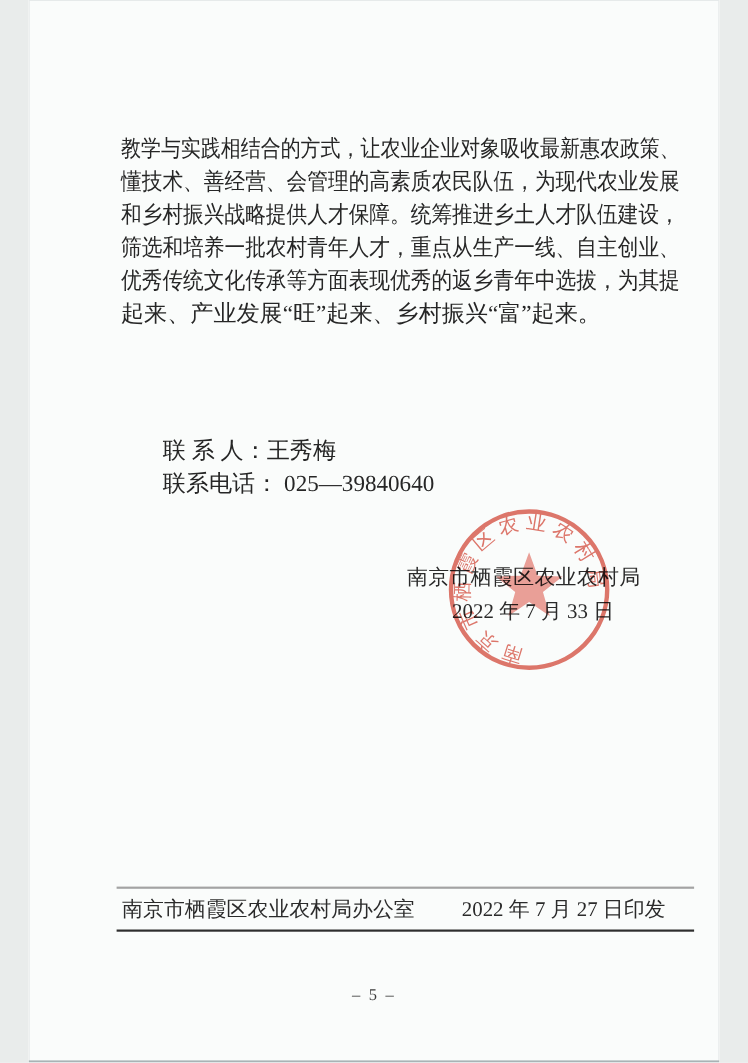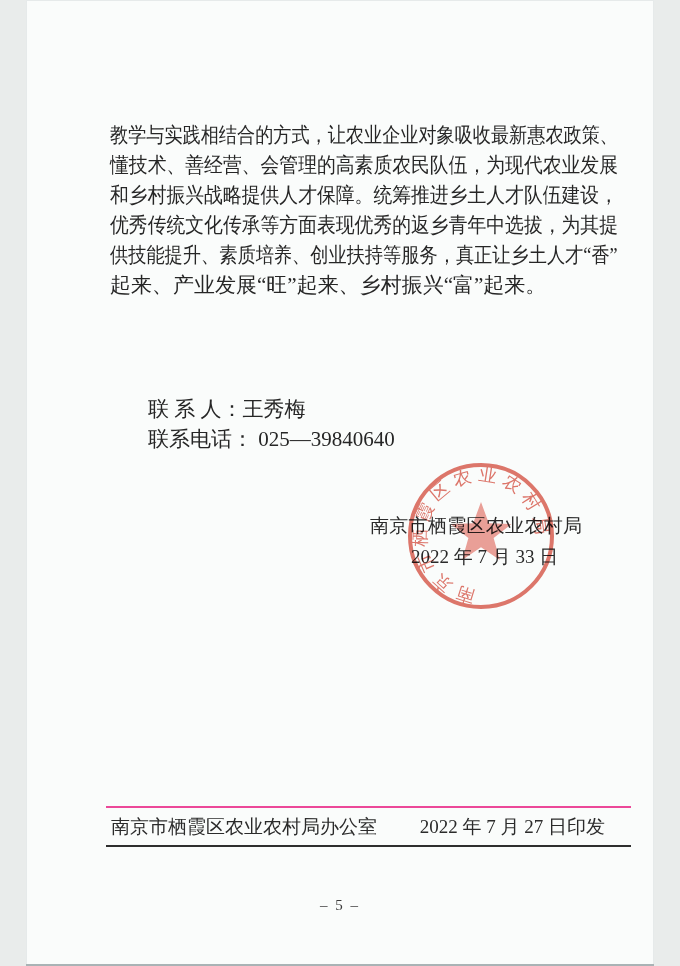--- a/index.html
+++ b/index.html
@@ -47,21 +47,21 @@
   }
   
   .seal{
     position:absolute;left:370px;top:451px;width:170px;height:170px;
     mix-blend-mode:multiply;opacity:.85;filter:blur(.3px);
     pointer-events:none;
   }
   
   .footer{
     position:absolute;left:80px;top:806px;width:525px;height:37px;
-    border-top:2px solid #ec4899;border-bottom:2px solid #2e2e2e;
+    border-top:2px solid #a3a3a3;border-bottom:2px solid #2e2e2e;
     display:flex;align-items:center;justify-content:space-between;
     box-sizing:content-box;
     padding:0;
   }
   .footer .office{margin-left:5px;font-size:19px;white-space:nowrap;color:#2b2b2b;}
   .footer .printdate{margin-right:26px;font-size:19px;white-space:nowrap;color:#2b2b2b;}
   
   .page-number{
     position:absolute;left:0;top:897px;width:100%;
     text-align:center;font-size:15px;letter-spacing:2px;color:#3a3a3a;
@@ -69,22 +69,22 @@
 </style>
 </head>
 <body>
 
 <div class="page">
 
   <div class="body-text">
     <div class="line"><span style="transform: scaleX(0.8639);">教学与实践相结合的方式，让农业企业对象吸收最新惠农政策、</span></div>
     <div class="line"><span style="transform: scaleX(0.8959);">懂技术、善经营、会管理的高素质农民队伍，为现代农业发展</span></div>
     <div class="line"><span style="transform: scaleX(0.8959);">和乡村振兴战略提供人才保障。统筹推进乡土人才队伍建设，</span></div>
+    <div class="line"><span style="transform: scaleX(0.8959);">筛选和培养一批农村青年人才，重点从生产一线、自主创业、</span></div>
     <div class="line"><span style="transform: scaleX(0.8959);">优秀传统文化传承等方面表现优秀的返乡青年中选拔，为其提</span></div>
-    <div class="line"><span style="transform: scaleX(0.8669);">供技能提升、素质培养、创业扶持等服务，真正让乡土人才“香”</span></div>
     <div class="line"><span>起来、产业发展“旺”起来、乡村振兴“富”起来。</span></div>
   </div>
 
   <div class="contact-person">联 系 人：王秀梅</div>
   <div class="contact-phone">联系电话： 025—39840640</div>
 
   <div class="issuer-org">南京市栖霞区农业农村局</div>
   <div class="issue-date">2022 年 7 月 33 日</div>
 
   <svg class="seal" viewBox="-85 -85 170 170" xmlns="http://www.w3.org/2000/svg">

